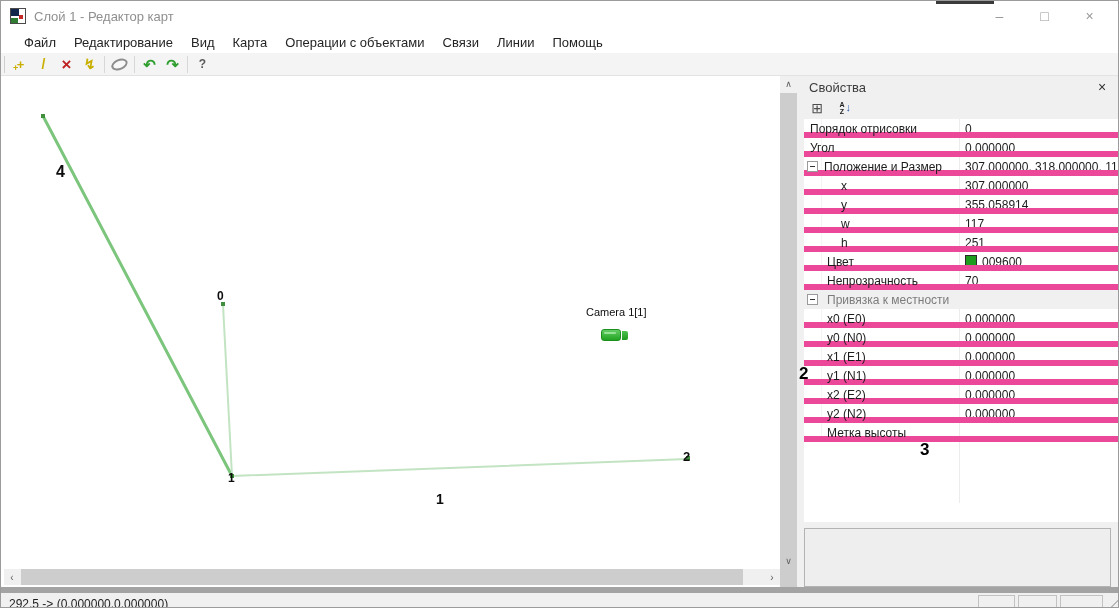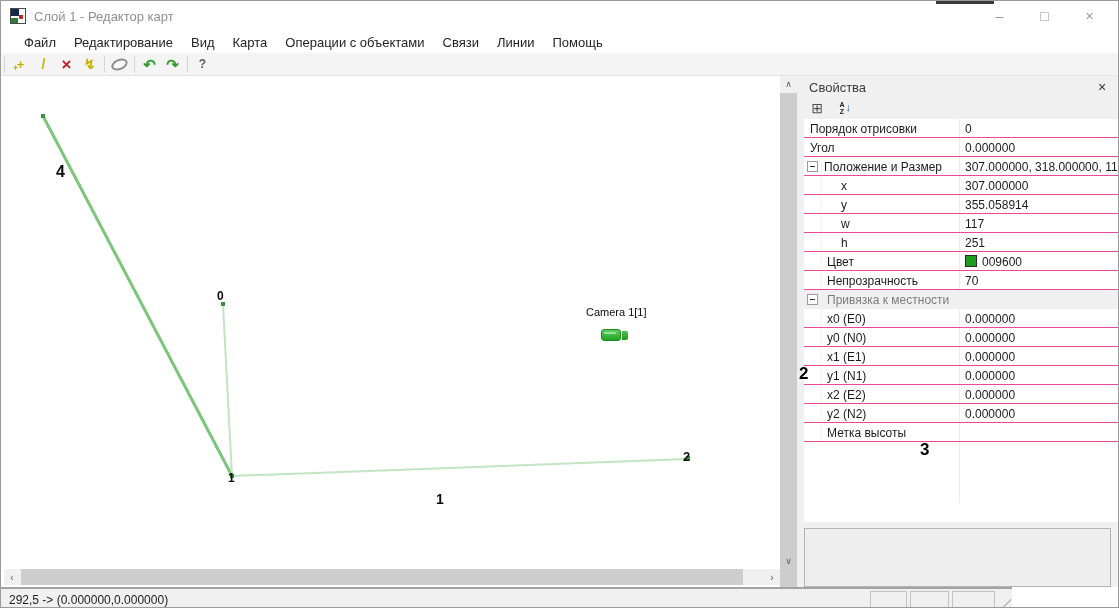--- a/index.html
+++ b/index.html
@@ -50,42 +50,42 @@
   .panel{position:absolute;left:796px;top:75px;width:323px;height:511px;background:#f0f0f0;}
   .panel-title{position:absolute;left:12px;top:4px;font-size:13px;color:#3c3c3c;}
   .panel-close{position:absolute;right:9px;top:2px;width:18px;height:18px;display:flex;align-items:center;justify-content:center;
                color:#333;font-size:14px;}
   .panel-tools{position:absolute;left:11px;top:23px;display:flex;gap:7px;align-items:center;height:18px;}
   .pt-btn{width:18px;height:17px;display:flex;align-items:center;justify-content:center;position:relative;}
   .pt-cat{font-size:14px;color:#4c4c4c;line-height:1;}
   .pt-az{font-size:7px;font-weight:700;color:#222;line-height:1;display:flex;flex-direction:column;align-items:center;}
   .pt-arrow{position:absolute;right:0;top:2px;color:#2f5eb0;font-size:11px;font-weight:700;line-height:1;}
   .grid{position:absolute;left:7px;top:43px;width:316px;height:403px;background:#fff;overflow:hidden;}
-  .row{position:relative;height:19px;box-sizing:border-box;border-bottom:1px solid #ec4899;background:#fff;}
+  .row{position:relative;height:19px;box-sizing:border-box;border-bottom:6px solid #ec4899;background:#fff;}
   .row.category{background:#f0f0f0;border-bottom:1px solid #f0f0f0;}
   .rlabel{position:absolute;top:3px;font-size:12px;color:#1c1c1c;white-space:nowrap;}
   .row.prop .rlabel{left:6px;}
   .row.group .rlabel{left:20px;}
   .row.category .rlabel{left:23px;color:#7c7c7c;}
   .row.sub .rlabel{left:37px;}
   .row.item .rlabel{left:23px;}
   .rvalue{position:absolute;left:155px;top:0;right:0;bottom:0;border-left:1px solid #ececec;padding:3px 0 0 5px;
           font-size:12px;color:#1c1c1c;white-space:nowrap;overflow:hidden;}
   .row::before{content:"";position:absolute;left:17px;top:0;bottom:0;width:1px;background:#f5f5f5;}
   .row.category::before{display:none;}
   .exp{position:absolute;left:3px;top:4px;width:9px;height:9px;border:1px solid #9a9a9a;background:#fff;box-sizing:content-box;}
   .exp-minus{position:absolute;left:2px;top:4px;width:5px;height:1px;background:#333;}
   .swatch{display:inline-block;width:10px;height:10px;border:1px solid #2a2a2a;margin-right:5px;vertical-align:-1px;}
   .grid-tail{position:relative;height:61px;background:#fff;}
   .tail-vline{position:absolute;left:155px;top:0;bottom:0;width:1px;background:#ececec;}
   .desc-box{position:absolute;left:7px;top:452px;width:305px;height:57px;background:#eeeeee;border:1px solid #b3b3b3;}
   
   .annotation{position:absolute;font-size:17px;font-weight:700;color:#000;line-height:1;}
   
-  .statusbar{position:absolute;left:0;top:586px;width:1011px;height:22px;background:#f0f0f0;border-top:2px solid #a3a3a3;box-sizing:border-box;}
+  .statusbar{position:absolute;left:0;top:586px;width:1119px;height:22px;background:#f0f0f0;border-top:6px solid #a3a3a3;box-sizing:border-box;}
   .status-pos{position:absolute;left:8px;top:4px;font-size:12px;color:#1e1e1e;white-space:nowrap;}
   .status-keys{position:absolute;right:17px;top:2px;display:flex;gap:3px;}
   .key{border:1px solid #c2c2c2;padding:18px 6px;font-size:11px;color:#a8a8a8;background:#f0f0f0;line-height:13px;}
   .key.active{color:#0c0c0c;font-weight:700;}
   .grip{position:absolute;right:1px;bottom:1px;width:13px;height:13px;
         background:repeating-linear-gradient(135deg,transparent 0 2px,#b9b9b9 2px 3px,transparent 3px 5px);
         clip-path:polygon(100% 0,100% 100%,0 100%);}
 </style>
 </head>
 <body>

